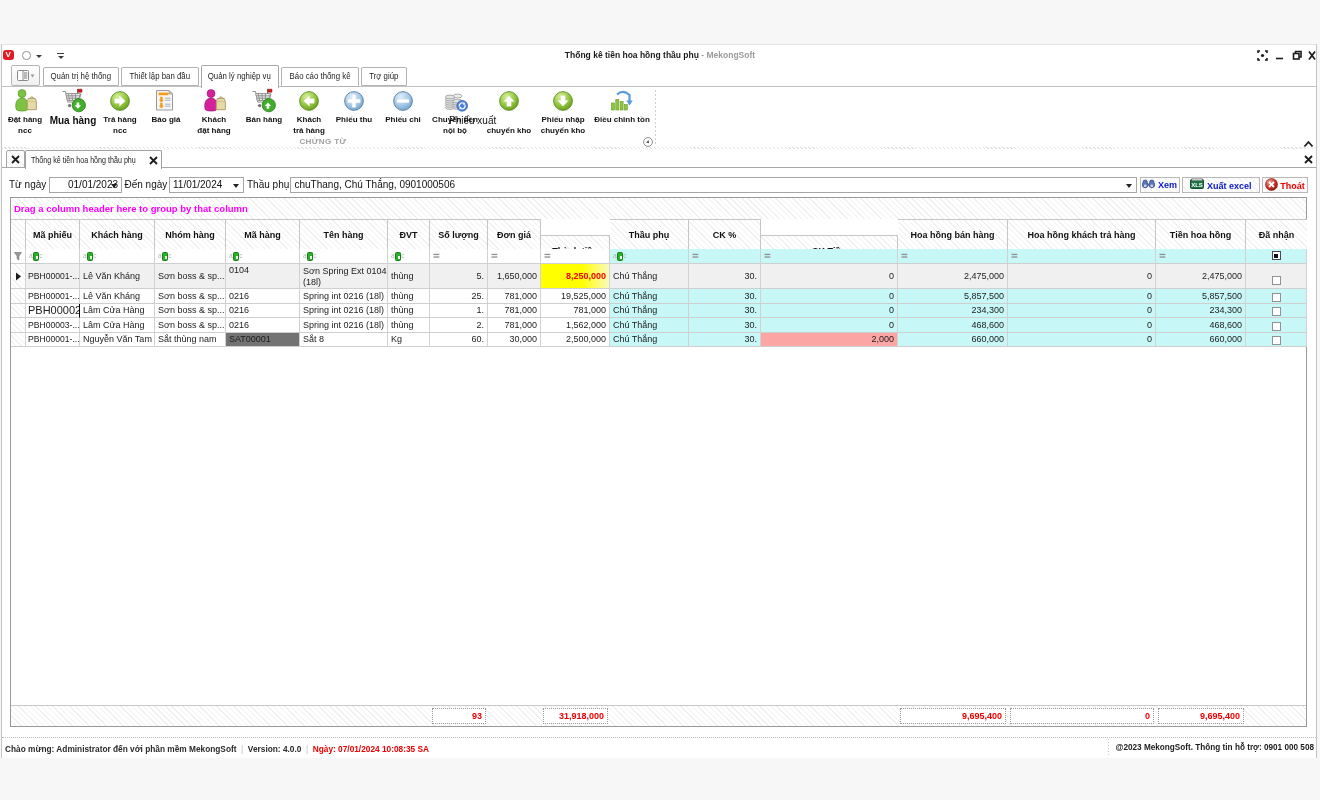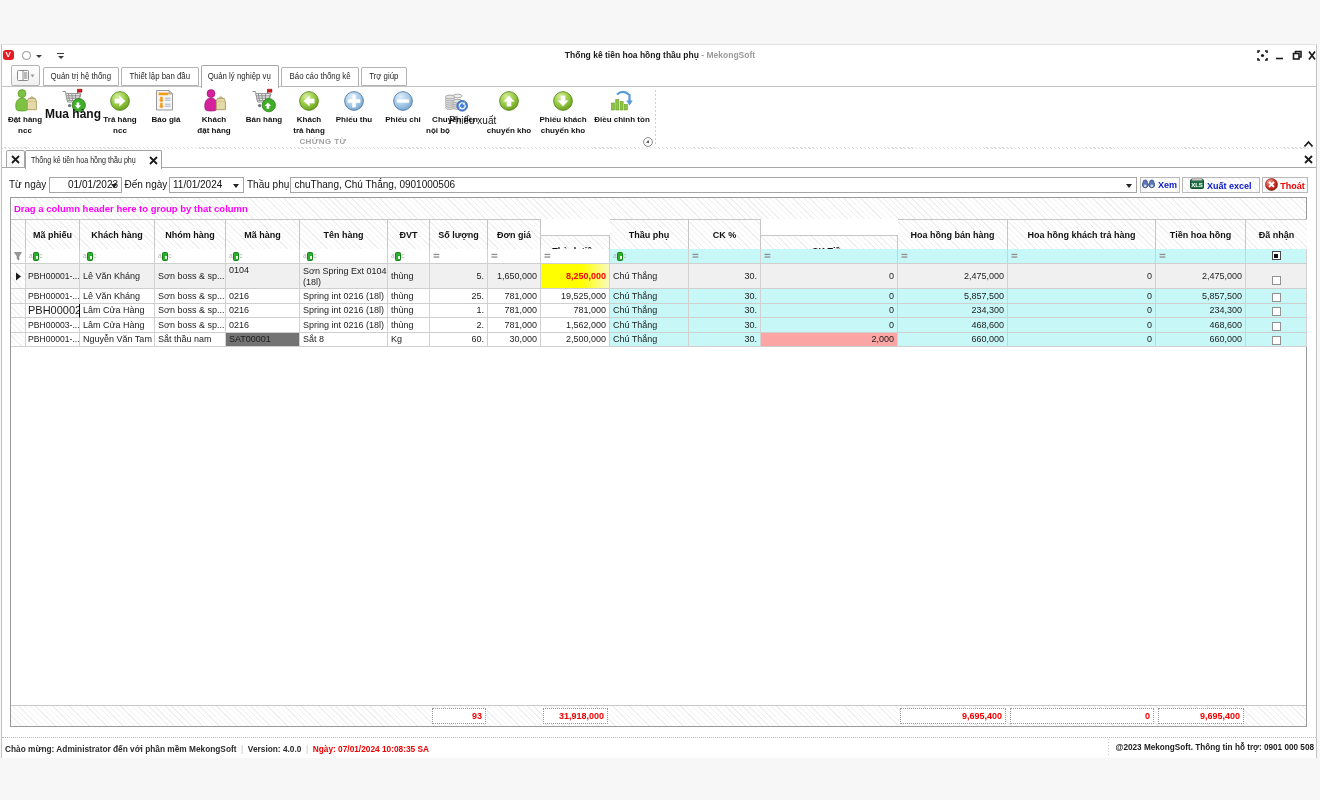--- a/index.html
+++ b/index.html
@@ -67,21 +67,21 @@
 <circle cx="15.6" cy="17.6" r="1.7" fill="#777" stroke="none"></circle>
 </g>
 <path d="M16.5 1.2 h4.5 v3 h-4.5 z" fill="#d11a1a" stroke="#8c0f0f" stroke-width="0.5"></path>
 <line x1="16.5" y1="1" x2="16.5" y2="5.5" stroke="#555" stroke-width="0.8"></line>
 <circle cx="17.8" cy="17.2" r="6.6" fill="#3fae29"></circle>
 <circle cx="17.8" cy="17.2" r="6.6" fill="none" stroke="#2c7d1c" stroke-width="0.8"></circle>
 <g transform="translate(9.6,9)scale(0.73)">
       <path d="M8.2 7.4 v4 h-2.6 l4.4 4.8 4.4 -4.8 h-2.6 v-4 z" fill="#fff"></path>
     </g>
 </svg>
-<div class="abs" style="left:13px;top:107px;width:120px;text-align:center;font-size:12px;font-weight:bold;color:#111;white-space:nowrap;">Mua hàng</div>
+<div class="abs" style="left:13px;top:115px;width:120px;text-align:center;font-size:10px;font-weight:bold;color:#111;white-space:nowrap;">Mua hàng</div>
 <svg class="abs" style="left:110px;top:90.5px;" width="20" height="20" viewBox="0 0 22 22">
 <defs>
       <radialGradient id="g120" cx="38%" cy="28%" r="80%">
         <stop offset="0%" stop-color="#d7ef9a"></stop>
         <stop offset="55%" stop-color="#94c840"></stop>
         <stop offset="100%" stop-color="#64951c"></stop>
       </radialGradient>
     </defs>
 <circle cx="11" cy="11" r="10.3" fill="url(#g120)" stroke="#5b8c1e" stroke-width="1"></circle>
 <path d="M5.2 8.6 h5.2 v-3.4 l6.4 5.8 -6.4 5.8 v-3.4 h-5.2 z" fill="#ffffff" stroke="#f0f0f0" stroke-width="0.4"></path>
@@ -179,21 +179,21 @@
     <ellipse cx="13.5" cy="17.4" rx="4.6" ry="1.9" fill="#e3e3e3" stroke="#8f8f8f" stroke-width="0.7"></ellipse>
     <ellipse cx="13.5" cy="15.3" rx="4.6" ry="1.9" fill="#e3e3e3" stroke="#8f8f8f" stroke-width="0.7"></ellipse>
     <ellipse cx="13.5" cy="13.2" rx="4.6" ry="1.9" fill="#e3e3e3" stroke="#8f8f8f" stroke-width="0.7"></ellipse>
 <circle cx="18.2" cy="17.8" r="5.4" fill="#4d82d6" stroke="#2d5cab" stroke-width="0.7"></circle>
 <path d="M15.4 18.8 a3 3 0 0 1 4.6 -3.4" fill="none" stroke="#fff" stroke-width="1.2"></path>
 <path d="M20.6 14.3 l0.5 2.4 -2.4 -0.3 z" fill="#fff"></path>
 <path d="M21 16.9 a3 3 0 0 1 -4.6 3.4" fill="none" stroke="#fff" stroke-width="1.2"></path>
 <path d="M15.8 21.4 l-0.5 -2.4 2.4 0.3 z" fill="#fff"></path>
 </svg>
 <div class="abs" style="left:395px;top:115px;width:120px;text-align:center;font-size:8px;font-weight:bold;color:#111;white-space:nowrap;">Chuyển tiền</div>
-<div class="abs" style="left:378px;top:126px;width:120px;text-align:center;font-size:8px;font-weight:bold;color:#111;white-space:nowrap;">nội bộ</div>
+<div class="abs" style="left:395px;top:126px;width:120px;text-align:center;font-size:8px;font-weight:bold;color:#111;white-space:nowrap;">nội bộ</div>
 <svg class="abs" style="left:499px;top:90.5px;" width="20" height="20" viewBox="0 0 22 22">
 <defs>
       <radialGradient id="g509" cx="38%" cy="28%" r="80%">
         <stop offset="0%" stop-color="#d7ef9a"></stop>
         <stop offset="55%" stop-color="#94c840"></stop>
         <stop offset="100%" stop-color="#64951c"></stop>
       </radialGradient>
     </defs>
 <circle cx="11" cy="11" r="10.3" fill="url(#g509)" stroke="#5b8c1e" stroke-width="1"></circle>
 <path d="M8.6 16.8 v-5.2 h-3.4 l5.8 -6.4 5.8 6.4 h-3.4 v5.2 z" fill="#ffffff" stroke="#f0f0f0" stroke-width="0.4"></path>
@@ -204,21 +204,21 @@
 <defs>
       <radialGradient id="g563" cx="38%" cy="28%" r="80%">
         <stop offset="0%" stop-color="#d7ef9a"></stop>
         <stop offset="55%" stop-color="#94c840"></stop>
         <stop offset="100%" stop-color="#64951c"></stop>
       </radialGradient>
     </defs>
 <circle cx="11" cy="11" r="10.3" fill="url(#g563)" stroke="#5b8c1e" stroke-width="1"></circle>
 <path d="M8.6 5.2 v5.2 h-3.4 l5.8 6.4 5.8 -6.4 h-3.4 v-5.2 z" fill="#ffffff" stroke="#f0f0f0" stroke-width="0.4"></path>
   </svg>
-<div class="abs" style="left:503px;top:115px;width:120px;text-align:center;font-size:8px;font-weight:bold;color:#111;white-space:nowrap;">Phiếu khách</div>
+<div class="abs" style="left:503px;top:115px;width:120px;text-align:center;font-size:8px;font-weight:bold;color:#111;white-space:nowrap;">Phiếu nhập</div>
 <div class="abs" style="left:503px;top:126px;width:120px;text-align:center;font-size:8px;font-weight:bold;color:#111;white-space:nowrap;">chuyển kho</div>
 <svg class="abs" style="left:610px;top:89px;" width="25" height="23" viewBox="0 0 25 23">
 <g fill="#8cc63f" stroke="#679a21" stroke-width="0.6">
 <rect x="1.5" y="14" width="3" height="7"></rect>
       <rect x="5.8" y="10.5" width="3" height="10.5"></rect>
       <rect x="10.1" y="12.5" width="3" height="8.5"></rect>
       <rect x="14.4" y="15.5" width="3" height="5.5"></rect>
 </g>
 <path d="M7 5.5 q6 -5.5 12.5 0.5 l0 7" fill="none" stroke="#5b9bd5" stroke-width="2.2"></path>
 <path d="M16.2 11.5 h6.6 l-3.3 5 z" fill="#5b9bd5"></path>
@@ -407,21 +407,21 @@
 <div class="cell txt" style="left:610px;top:318px;width:79px;height:15px;background:#c8f7f7;border-right:1px solid #d2d2d2;border-bottom:1px solid #cfcfcf;line-height:14px;">Chú Thắng</div>
 <div class="cell num" style="left:689px;top:318px;width:72px;height:15px;background:#c8f7f7;border-right:1px solid #d2d2d2;border-bottom:1px solid #cfcfcf;line-height:14px;">30.</div>
 <div class="cell num" style="left:761px;top:318px;width:137px;height:15px;background:#c8f7f7;border-right:1px solid #d2d2d2;border-bottom:1px solid #cfcfcf;line-height:14px;">0</div>
 <div class="cell num" style="left:898px;top:318px;width:110px;height:15px;background:#c8f7f7;border-right:1px solid #d2d2d2;border-bottom:1px solid #cfcfcf;line-height:14px;">468,600</div>
 <div class="cell num" style="left:1008px;top:318px;width:148px;height:15px;background:#c8f7f7;border-right:1px solid #d2d2d2;border-bottom:1px solid #cfcfcf;line-height:14px;">0</div>
 <div class="cell num" style="left:1156px;top:318px;width:90px;height:15px;background:#c8f7f7;border-right:1px solid #d2d2d2;border-bottom:1px solid #cfcfcf;line-height:14px;">468,600</div>
 <div class="cell " style="left:1246px;top:318px;width:61px;height:15px;background:#c8f7f7;border-right:1px solid #d2d2d2;border-bottom:1px solid #cfcfcf;line-height:14px;text-align:center;"><span class="cb" style="margin-top:2px;"></span></div>
 <div class="cell hatch" style="left:11px;top:333px;width:15px;height:14px;border-right:1px solid #d2d2d2;border-bottom:1px solid #cfcfcf;text-align:center;"></div>
 <div class="cell txt" style="left:26px;top:333px;width:54px;height:14px;background:#ffffff;border-right:1px solid #d2d2d2;border-bottom:1px solid #cfcfcf;line-height:13px;font-size:8.6px;padding-left:2px;">PBH00001-...</div>
 <div class="cell txt" style="left:80px;top:333px;width:75px;height:14px;background:#ffffff;border-right:1px solid #d2d2d2;border-bottom:1px solid #cfcfcf;line-height:13px;">Nguyễn Văn Tam</div>
-<div class="cell txt" style="left:155px;top:333px;width:71px;height:14px;background:#ffffff;border-right:1px solid #d2d2d2;border-bottom:1px solid #cfcfcf;line-height:13px;">Sắt thầu nam</div>
+<div class="cell txt" style="left:155px;top:333px;width:71px;height:14px;background:#ffffff;border-right:1px solid #d2d2d2;border-bottom:1px solid #cfcfcf;line-height:13px;">Sắt thùng nam</div>
 <div class="cell txt" style="left:226px;top:333px;width:74px;height:14px;background:#737373;border-right:1px solid #d2d2d2;border-bottom:1px solid #cfcfcf;line-height:13px;">SAT00001</div>
 <div class="cell txt" style="left:300px;top:333px;width:88px;height:14px;background:#ffffff;border-right:1px solid #d2d2d2;border-bottom:1px solid #cfcfcf;line-height:13px;">Sắt 8</div>
 <div class="cell txt" style="left:388px;top:333px;width:42px;height:14px;background:#ffffff;border-right:1px solid #d2d2d2;border-bottom:1px solid #cfcfcf;line-height:13px;">Kg</div>
 <div class="cell num" style="left:430px;top:333px;width:58px;height:14px;background:#ffffff;border-right:1px solid #d2d2d2;border-bottom:1px solid #cfcfcf;line-height:13px;">60.</div>
 <div class="cell num" style="left:488px;top:333px;width:53px;height:14px;background:#ffffff;border-right:1px solid #d2d2d2;border-bottom:1px solid #cfcfcf;line-height:13px;">30,000</div>
 <div class="cell num" style="left:541px;top:333px;width:69px;height:14px;background:#ffffff;border-right:1px solid #d2d2d2;border-bottom:1px solid #cfcfcf;line-height:13px;">2,500,000</div>
 <div class="cell txt" style="left:610px;top:333px;width:79px;height:14px;background:#c8f7f7;border-right:1px solid #d2d2d2;border-bottom:1px solid #cfcfcf;line-height:13px;">Chú Thắng</div>
 <div class="cell num" style="left:689px;top:333px;width:72px;height:14px;background:#c8f7f7;border-right:1px solid #d2d2d2;border-bottom:1px solid #cfcfcf;line-height:13px;">30.</div>
 <div class="cell num" style="left:761px;top:333px;width:137px;height:14px;background:#fca5a5;border-right:1px solid #d2d2d2;border-bottom:1px solid #cfcfcf;line-height:13px;">2,000</div>
 <div class="cell num" style="left:898px;top:333px;width:110px;height:14px;background:#c8f7f7;border-right:1px solid #d2d2d2;border-bottom:1px solid #cfcfcf;line-height:13px;">660,000</div>

